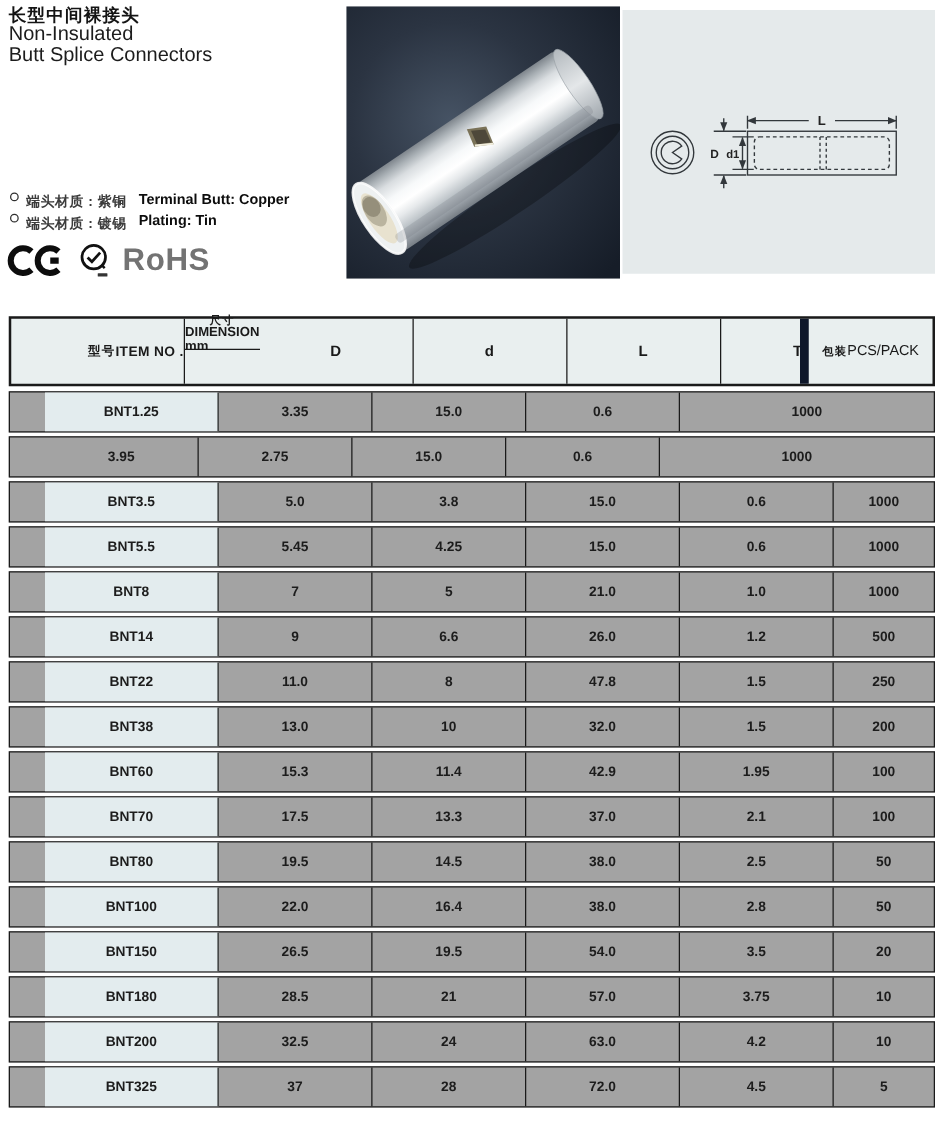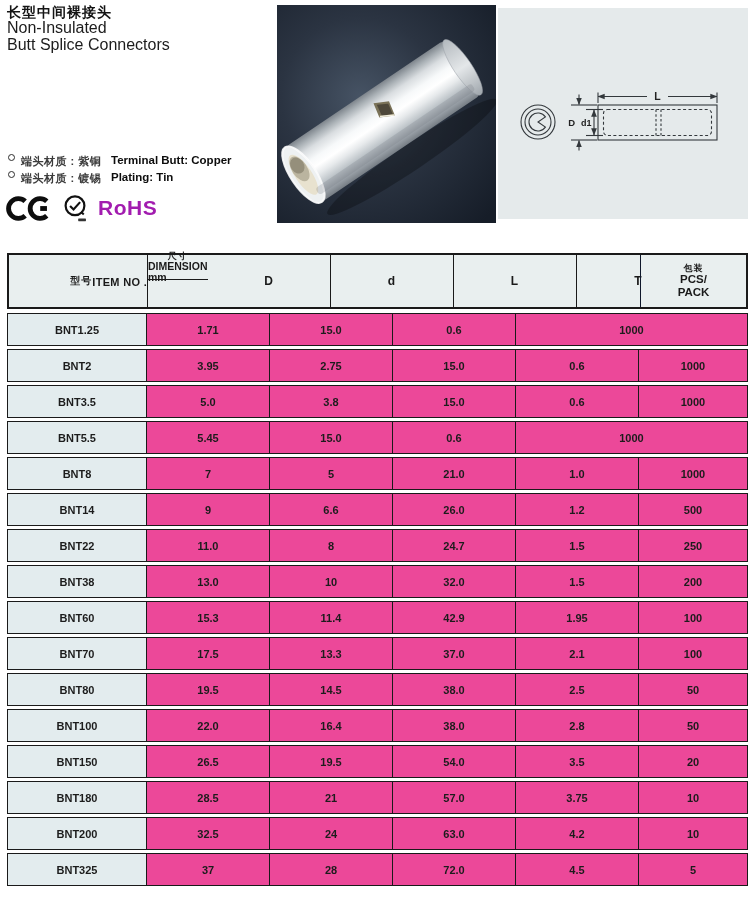--- a/index.html
+++ b/index.html
@@ -12,21 +12,21 @@
   .title-zh{font-size:14px;font-weight:bold;color:#141414;line-height:15px;letter-spacing:1px;}
   .title-en{font-size:16px;font-weight:500;color:#1c1c1c;line-height:16.5px;}
   
   .specs{position:absolute;left:8px;top:154px;}
   .spec-line{display:flex;margin-bottom:4px;height:13px;}
   .bullet{width:5px;height:5px;border:1.5px solid #2e2e2e;border-radius:50%;margin-right:6px;flex:0 0 auto;}
   .spec-zh{font-size:11px;font-weight:bold;color:#3c3c3c;width:90px;letter-spacing:.5px;}
   .spec-en{font-size:11.5px;font-weight:bold;color:#0d0d0d;}
   
   .certs{position:absolute;left:5px;top:192px;display:flex;align-items:center;gap:9px;height:32px;}
-  .rohs{font-size:21px;font-weight:800;color:#a21caf;letter-spacing:.5px;}
+  .rohs{font-size:25px;font-weight:800;color:#737373;letter-spacing:.5px;}
   
   .photo-panel{position:absolute;left:277px;top:5px;width:219px;height:218px;}
   .diagram-panel{position:absolute;left:498px;top:8px;width:250px;height:211px;background:#e5eaeb;}
   
   .spec-table{position:absolute;left:7px;top:253px;width:741px;}
   .t-head{
     display:flex;height:56px;box-sizing:border-box;
     border:2px solid #1a1a1a;background:#e9efef;
   }
   .th-col1{width:139px;box-sizing:border-box;border-right:1px solid #1a1a1a;
@@ -35,26 +35,26 @@
   .th-col1 .en{font-size:11px;font-weight:bold;margin-top:1px;letter-spacing:.3px;}
   .th-mid{width:492px;display:flex;flex-direction:row;box-sizing:border-box;}
   .th-dim{height:25px;box-sizing:border-box;border-bottom:1px solid #1a1a1a;
     display:flex;flex-direction:column;justify-content:center;align-items:center;}
   .th-dim .zh{font-size:9px;font-weight:bold;line-height:10px;letter-spacing:1px;}
   .th-dim .en{font-size:10.5px;font-weight:bold;line-height:11px;}
   .th-sub{flex:1;display:flex;}
   .th-sub-cell{width:123px;box-sizing:border-box;display:flex;align-items:center;justify-content:center;
     font-size:12px;font-weight:bold;border-right:1px solid #1a1a1a;}
   .th-sub-cell:last-child{border-right:none;}
-  .th-pack{flex:1;box-sizing:border-box;border-left:1px solid #0f172a;
-    display:flex;flex-direction:column;justify-content:center;align-items:center;}
+  .th-pack{flex:1;box-sizing:border-box;border-left:7px solid #0f172a;
+    display:flex;flex-direction:row;justify-content:center;align-items:center;}
   .th-pack .zh{font-size:9px;font-weight:bold;line-height:10px;letter-spacing:1px;}
-  .th-pack .en{font-size:11.5px;font-weight:bold;line-height:13px;}
+  .th-pack .en{font-size:11.5px;font-weight:normal;line-height:13px;}
   .t-body{margin-top:4px;display:flex;flex-direction:column;gap:3px;}
-  .t-row{display:flex;height:33px;box-sizing:border-box;border:1.5px solid #1a1a1a;background:#ec4899;}
+  .t-row{display:flex;height:33px;box-sizing:border-box;border:1.5px solid #1a1a1a;background:#a3a3a3;padding-left:28px;}
   .t-cell{box-sizing:border-box;display:flex;align-items:center;justify-content:center;
     font-size:11px;font-weight:bold;color:#1c1c1c;border-right:1px solid #1a1a1a;}
   .c-item{width:139px;background:#e3ecee;}
   .c-dim{width:123px;}
   .c-pack{flex:1;border-right:none;}
   svg text{font-family:"Liberation Sans",sans-serif;}
 </style>
 </head>
 <body>
 
@@ -195,47 +195,47 @@
     </div>
     <div class="th-pack">
       <span class="zh">包装</span>
       <span class="en">PCS/</span>
       <span class="en">PACK</span>
     </div>
   </div>
   <div class="t-body">
   <div class="t-row">
     <div class="t-cell c-item">BNT1.25</div>
-    <div class="t-cell c-dim">1.71</div>
+    <div class="t-cell c-dim">3.35</div>
     <div class="t-cell c-dim">15.0</div>
     <div class="t-cell c-dim">0.6</div>
     <div class="t-cell c-pack">1000</div>
   </div>
 
   <div class="t-row">
-    <div class="t-cell c-item">BNT2</div>
     <div class="t-cell c-dim">3.95</div>
     <div class="t-cell c-dim">2.75</div>
     <div class="t-cell c-dim">15.0</div>
     <div class="t-cell c-dim">0.6</div>
     <div class="t-cell c-pack">1000</div>
   </div>
 
   <div class="t-row">
     <div class="t-cell c-item">BNT3.5</div>
     <div class="t-cell c-dim">5.0</div>
     <div class="t-cell c-dim">3.8</div>
     <div class="t-cell c-dim">15.0</div>
     <div class="t-cell c-dim">0.6</div>
     <div class="t-cell c-pack">1000</div>
   </div>
 
   <div class="t-row">
     <div class="t-cell c-item">BNT5.5</div>
     <div class="t-cell c-dim">5.45</div>
+    <div class="t-cell c-dim">4.25</div>
     <div class="t-cell c-dim">15.0</div>
     <div class="t-cell c-dim">0.6</div>
     <div class="t-cell c-pack">1000</div>
   </div>
 
   <div class="t-row">
     <div class="t-cell c-item">BNT8</div>
     <div class="t-cell c-dim">7</div>
     <div class="t-cell c-dim">5</div>
     <div class="t-cell c-dim">21.0</div>
@@ -249,21 +249,21 @@
     <div class="t-cell c-dim">6.6</div>
     <div class="t-cell c-dim">26.0</div>
     <div class="t-cell c-dim">1.2</div>
     <div class="t-cell c-pack">500</div>
   </div>
 
   <div class="t-row">
     <div class="t-cell c-item">BNT22</div>
     <div class="t-cell c-dim">11.0</div>
     <div class="t-cell c-dim">8</div>
-    <div class="t-cell c-dim">24.7</div>
+    <div class="t-cell c-dim">47.8</div>
     <div class="t-cell c-dim">1.5</div>
     <div class="t-cell c-pack">250</div>
   </div>
 
   <div class="t-row">
     <div class="t-cell c-item">BNT38</div>
     <div class="t-cell c-dim">13.0</div>
     <div class="t-cell c-dim">10</div>
     <div class="t-cell c-dim">32.0</div>
     <div class="t-cell c-dim">1.5</div>

